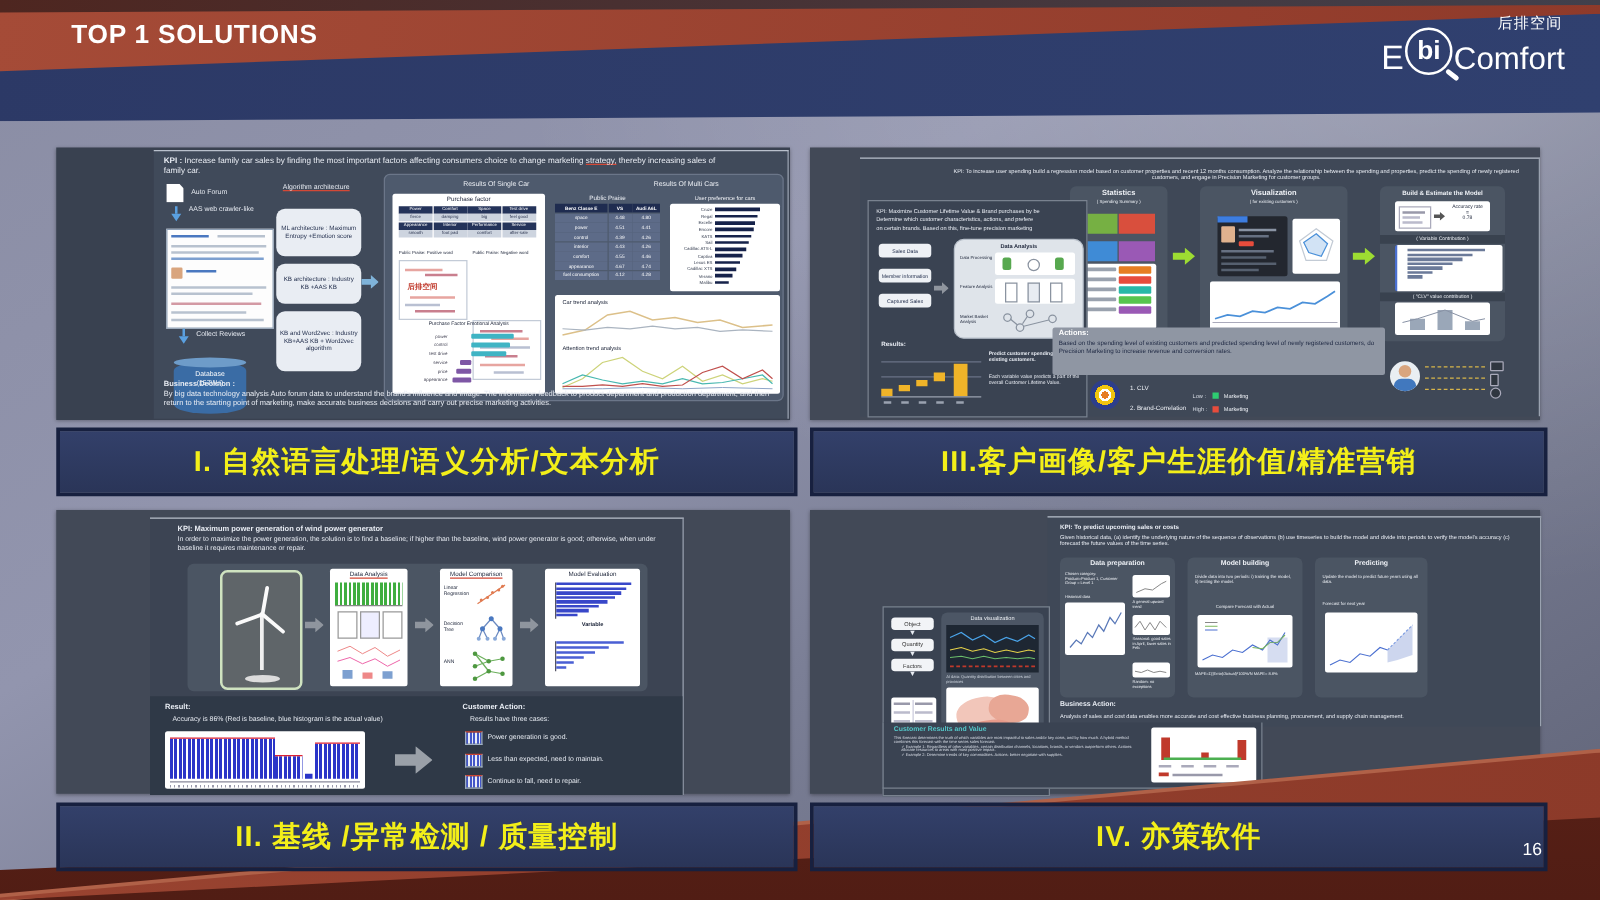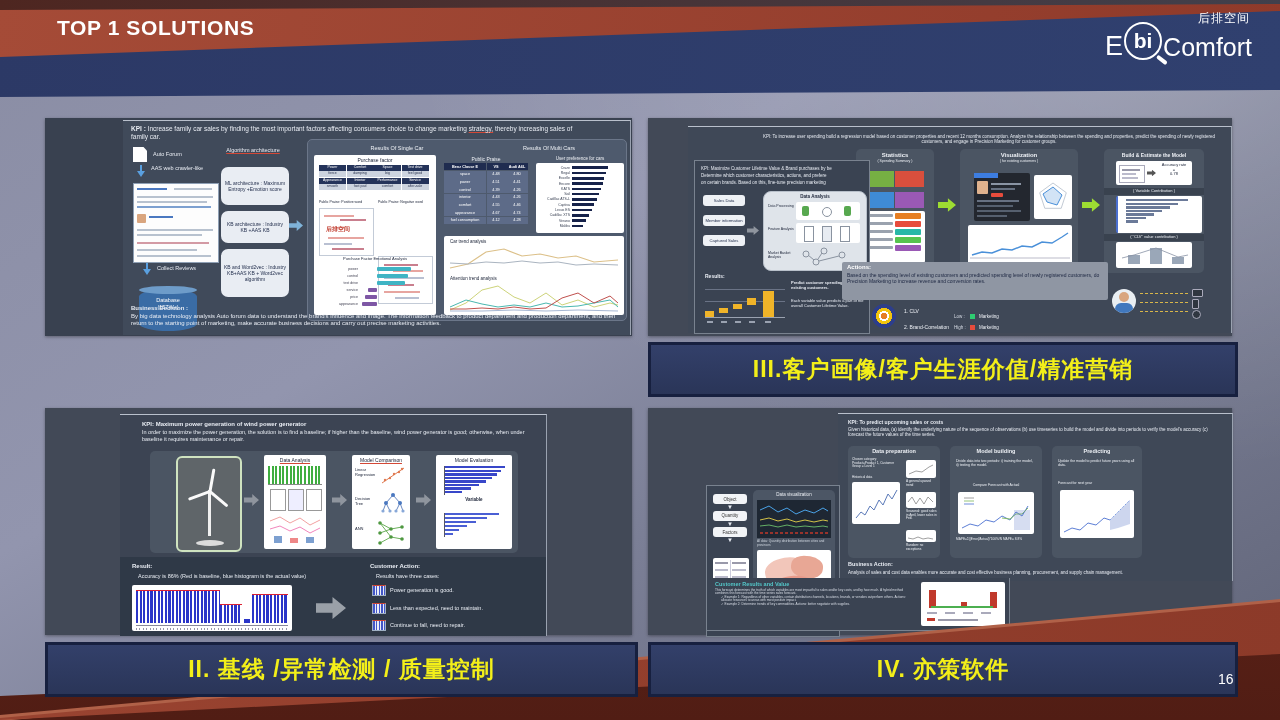--- a/index.html
+++ b/index.html
@@ -855,17 +855,18 @@
         <div class="a" style="left:6px;top:36px;width:8px;height:3px;background:#c0392b;"></div>
         <div class="fl" style="left:17px;top:37px;width:40px;background:#99a;"></div>
       </div>
     </div>
   </div>
 
   <div class="a sw1"></div>
   <div class="a sw3"></div>
   <div class="a sw2"></div>
 
+  <div class="a cap" style="left:45px;top:342px;width:587px;height:49px;">I. 自然语言处理/语义分析/文本分析</div>
   <div class="a cap" style="left:648px;top:342px;width:584px;height:49px;">III.客户画像/客户生涯价值/精准营销</div>
   <div class="a cap" style="left:45px;top:642px;width:587px;height:49px;">II. 基线 /异常检测 / 质量控制</div>
   <div class="a cap" style="left:648px;top:642px;width:584px;height:49px;">IV. 亦策软件</div>
   <div class="a pagenum" style="left:1218px;top:671px;">16</div>
 </div>
 
 </body></html>

